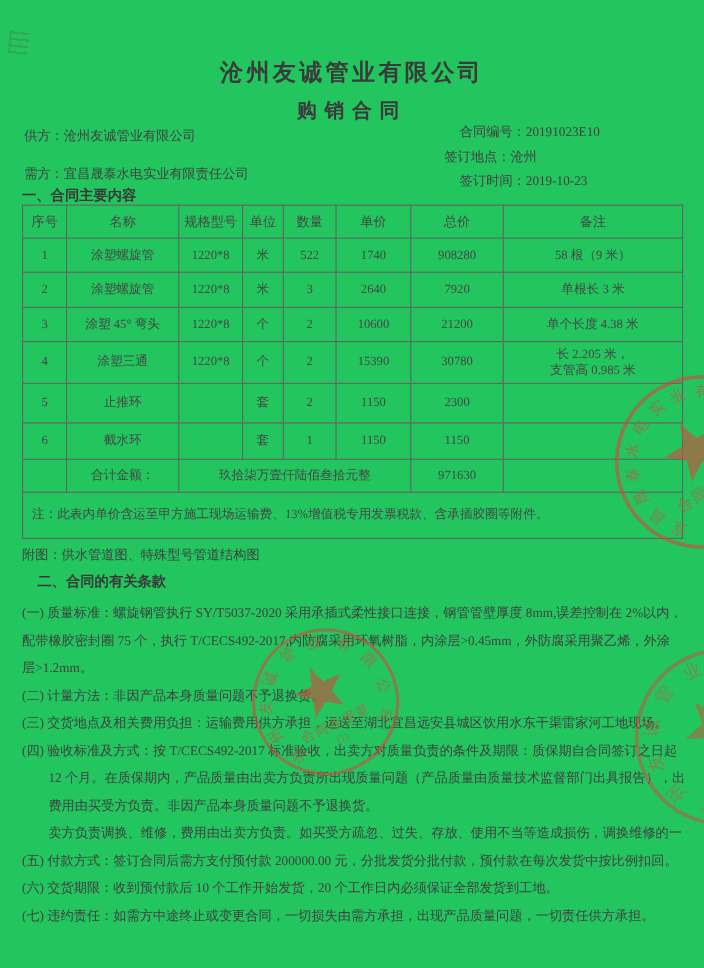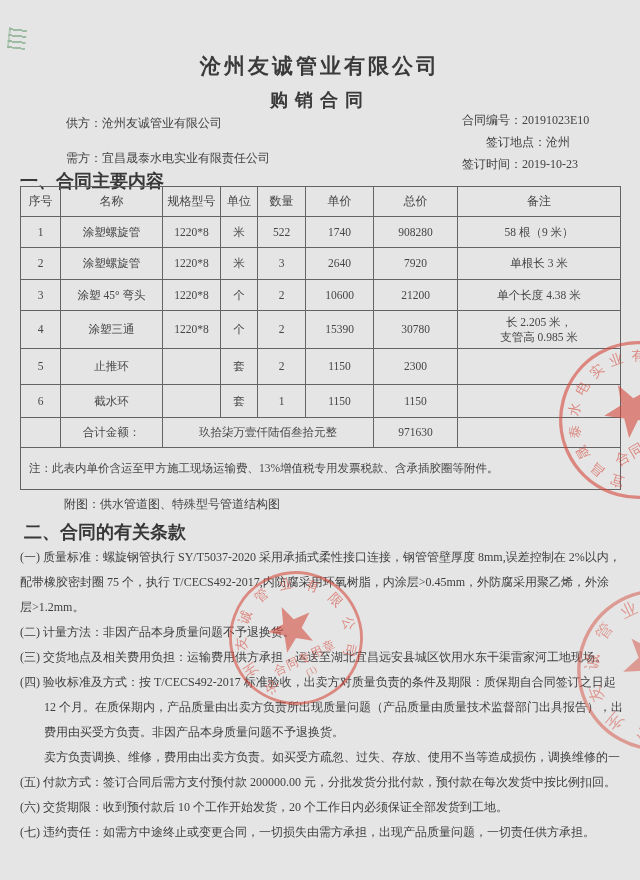--- a/index.html
+++ b/index.html
@@ -1,22 +1,22 @@
 <!DOCTYPE html>
 <html><head>
 <meta charset="utf-8">
 <style>
   html,body{margin:0;padding:0;background:#ffffff;}
-  .page{position:relative;width:640px;height:880px;background:#e5e5e5;overflow:hidden;
+  .page{position:relative;width:640px;height:880px;background:#22c55e;overflow:hidden;
         font-family:"Liberation Serif","DejaVu Serif",serif;color:#3e3e3e;}
   .t-center{position:absolute;left:0;width:640px;text-align:center;}
   .company-title{top:52px;font-size:21px;font-weight:600;letter-spacing:3px;color:#3a3a3a;}
   .doc-title{top:88px;font-size:18px;font-weight:600;letter-spacing:7px;color:#3a3a3a;}
-  .line12{position:absolute;font-size:12px;line-height:14px;color:#414141;margin-left:44px;}
-  .sec-head{position:absolute;font-size:18px;font-weight:600;color:#383838;}
+  .line12{position:absolute;font-size:12px;line-height:14px;color:#414141;}
+  .sec-head{position:absolute;font-size:13px;font-weight:600;color:#383838;}
   .ctable{position:absolute;left:20px;top:186px;width:600px;border-collapse:collapse;
           table-layout:fixed;font-size:11.5px;color:#464646;}
   .ctable th,.ctable td{border:1px solid #636363;text-align:center;vertical-align:middle;
           padding:0 2px;font-weight:normal;white-space:pre-line;line-height:1.25;}
   .ctable th{font-size:12px;}
   .ctable td.note-cell{text-align:left;padding:4px 8px;line-height:1.5;}
   .clauses{position:absolute;left:20px;top:545px;width:604px;}
   .clause-line{height:25px;line-height:25px;font-size:12px;color:#404040;white-space:pre;}
   .stamp{position:absolute;pointer-events:none;}
   .green-mark{position:absolute;left:8px;top:28px;width:18px;height:21px;opacity:.5;
@@ -31,21 +31,21 @@
 
   <div class="green-mark"></div>
 
   <div class="t-center company-title">沧州友诚管业有限公司</div>
   <div class="t-center doc-title">购销合同</div>
 
   <div class="line12" style="left:22px;top:116px;">供方：沧州友诚管业有限公司</div>
   <div class="line12" style="left:22px;top:151px;">需方：宜昌晟泰水电实业有限责任公司</div>
 
   <div class="line12" style="left:418px;top:113px;">合同编号：20191023E10</div>
-  <div class="line12" style="left:442px;top:135px;">签订地点：沧州</div>
+  <div class="line12" style="left:404px;top:135px;">签订地点：沧州</div>
   <div class="line12" style="left:418px;top:157px;">签订时间：2019-10-23</div>
 
   <div class="sec-head" style="left:20px;top:169px;">一、合同主要内容</div>
 
   <table class="ctable">
     <colgroup>
       <col style="width:40px">
         <col style="width:102px">
         <col style="width:58px">
         <col style="width:37px">
@@ -134,21 +134,21 @@
           <td></td>
         </tr>
         <tr style="height: 42px; padding-left: 39px;">
           <td colspan="8" class="note-cell">注：此表内单价含运至甲方施工现场运输费、13%增值税专用发票税款、含承插胶圈等附件。</td>
         </tr>
       </tbody>
   </table>
 
   <div class="line12" style="left:20px;top:497px;">附图：供水管道图、特殊型号管道结构图</div>
 
-  <div class="sec-head" style="left:24px;top:520px;">二、合同的有关条款</div>
+  <div class="sec-head" style="left:34px;top:520px;">二、合同的有关条款</div>
 
   <div class="clauses" id="clauses">
       <div class="clause-line">(一) 质量标准：螺旋钢管执行 SY/T5037-2020 采用承插式柔性接口连接，钢管管壁厚度 8mm,误差控制在 2%以内，</div>
       <div class="clause-line">配带橡胶密封圈 75 个，执行 T/CECS492-2017,内防腐采用环氧树脂，内涂层&gt;0.45mm，外防腐采用聚乙烯，外涂</div>
       <div class="clause-line">层&gt;1.2mm。</div>
       <div class="clause-line">(二) 计量方法：非因产品本身质量问题不予退换货。</div>
       <div class="clause-line">(三) 交货地点及相关费用负担：运输费用供方承担，运送至湖北宜昌远安县城区饮用水东干渠雷家河工地现场。</div>
       <div class="clause-line">(四) 验收标准及方式：按 T/CECS492-2017 标准验收，出卖方对质量负责的条件及期限：质保期自合同签订之日起</div>
       <div class="clause-line">　　12 个月。在质保期内，产品质量由出卖方负责所出现质量问题（产品质量由质量技术监督部门出具报告），出</div>
       <div class="clause-line">　　费用由买受方负责。非因产品本身质量问题不予退换货。</div>

